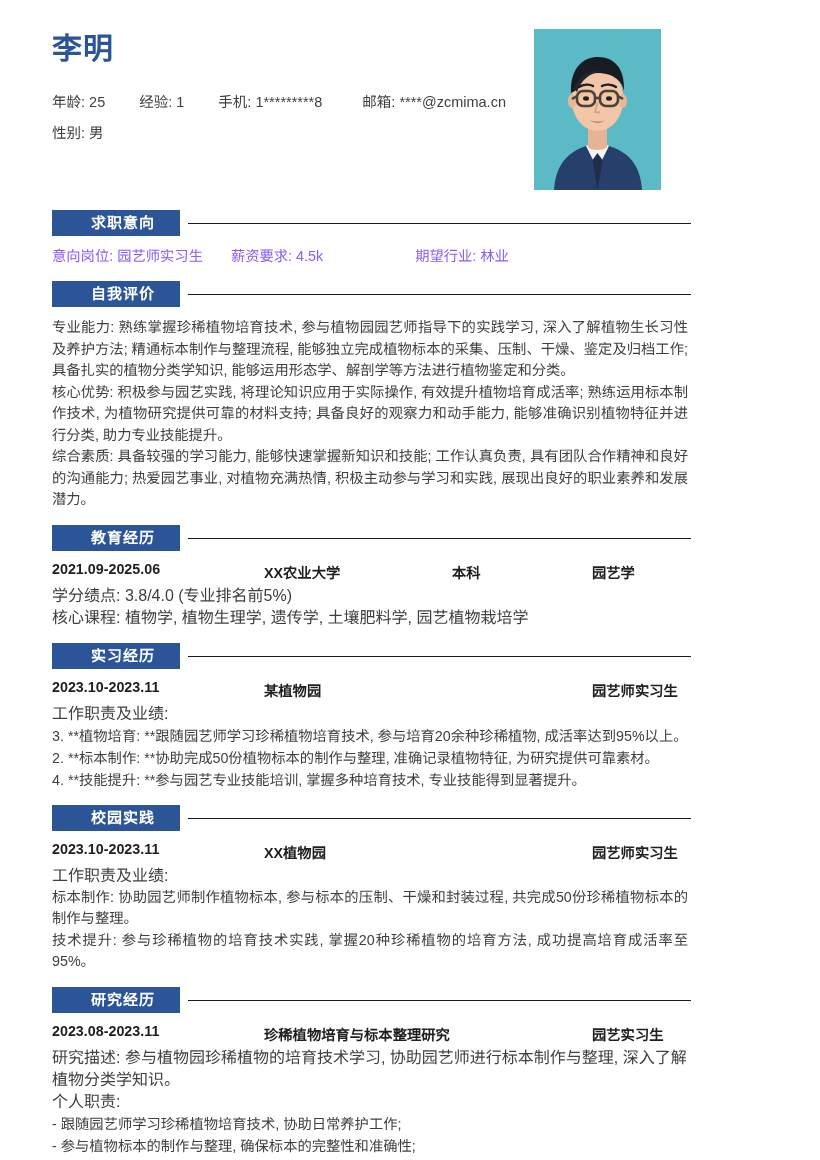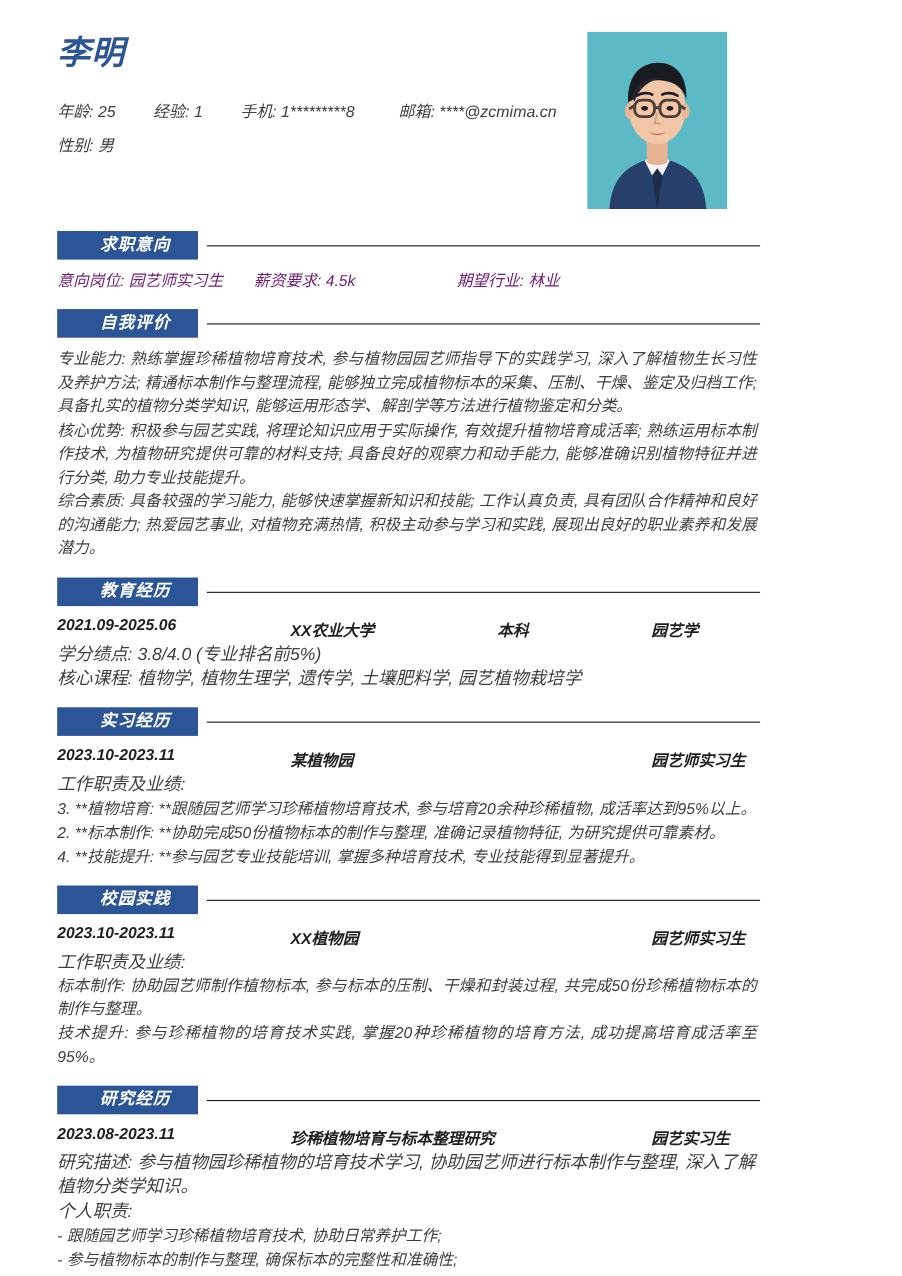--- a/index.html
+++ b/index.html
@@ -14,21 +14,20 @@
     font-family: "Liberation Sans", "DejaVu Sans", sans-serif;
     color: #3a3a3a;
     -webkit-font-smoothing: antialiased;
   }
   .page {
     position: relative;
     width: 736px;
     height: 1160px;
     box-sizing: border-box;
     padding: 0 45px;
-    font-style: italic;
   }
 
   
   .header {
     position: relative;
     height: 196px;
   }
   .name {
     position: absolute;
     left: 7px;
@@ -105,21 +104,21 @@
     margin: 0 0 0 7px;
     text-align: justify;
     padding-right: 3px;
   }
   .para + .para { margin-top: 0; }
 
   .inline-row {
     margin-left: 7px;
     font-size: 14.3px;
     line-height: 21px;
-    color: #701a75;
+    color: #8b5cf6;
     white-space: nowrap;
   }
   .inline-row .gap1 { display: inline-block; width: 28px; }
   .inline-row .gap2 { display: inline-block; width: 92px; }
 
   
   .entry-row {
     position: relative;
     height: 24px;
     margin-left: 7px;

